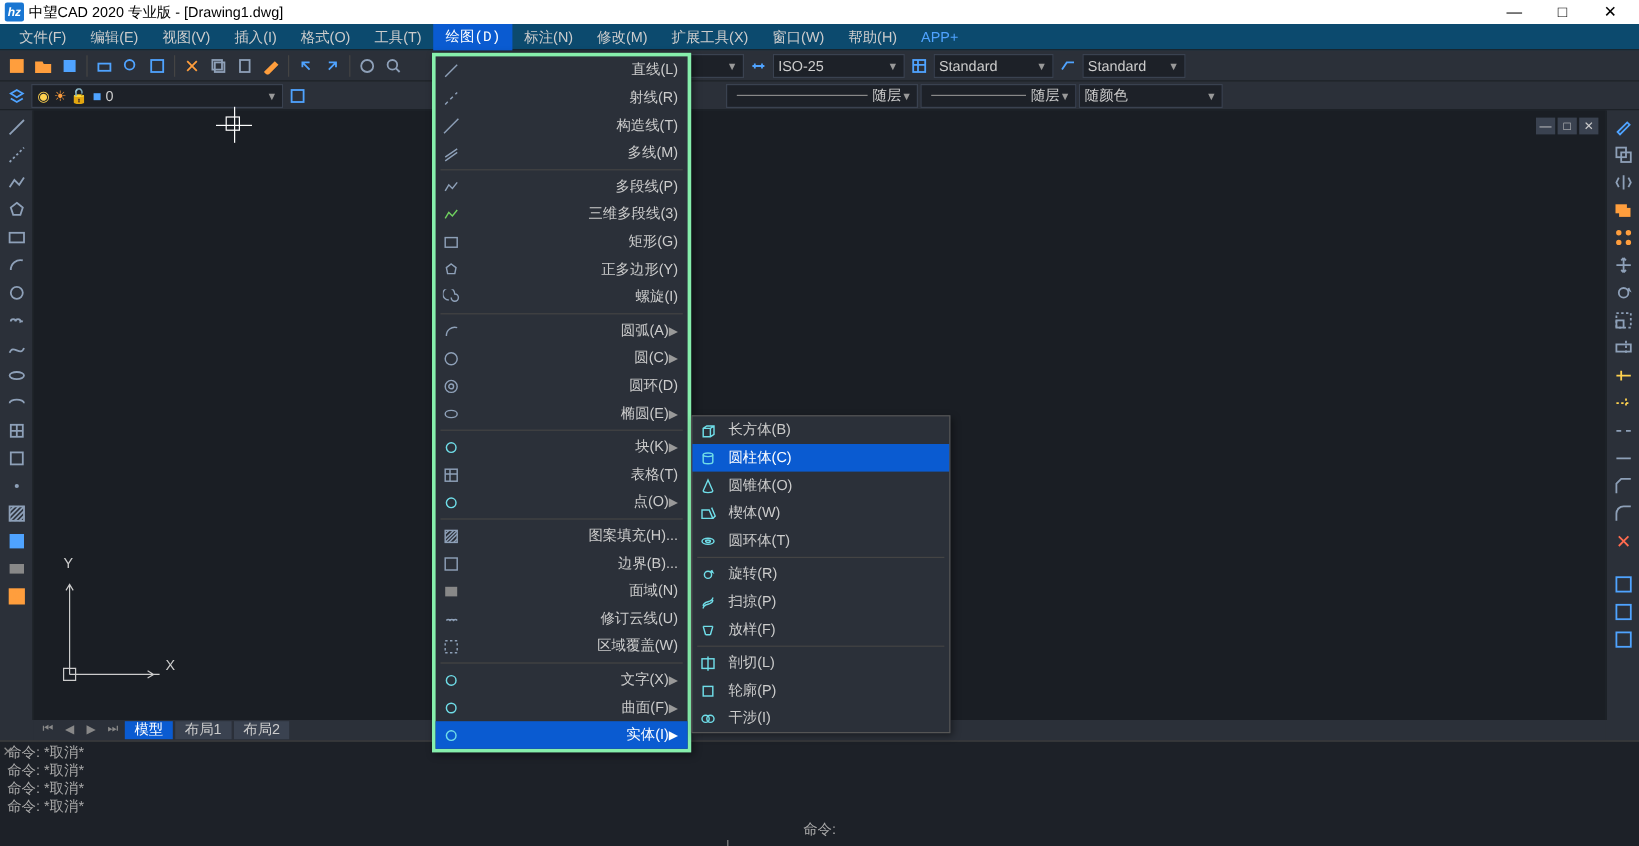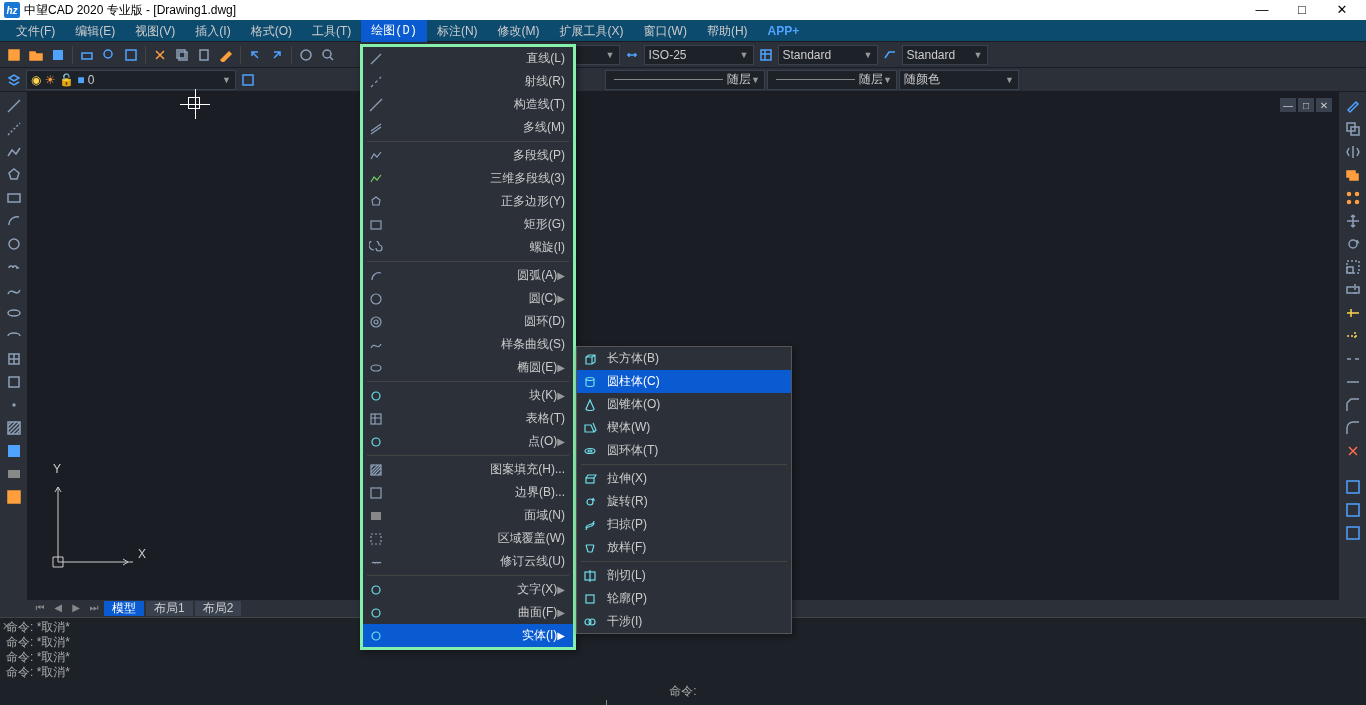--- a/index.html
+++ b/index.html
@@ -8,21 +8,21 @@
 
 .titlebar { height:20px; background:#fff; display:flex; align-items:center; padding:0 4px; color:#000; }
 .titlebar .logo { width:16px; height:16px; background:#1976d2; color:#fff; display:flex; align-items:center; justify-content:center; border-radius:2px; font-style:italic; font-weight:bold; font-size:10px; margin-right:4px; }
 .titlebar .wincontrols { margin-left:auto; display:flex; }
 .titlebar .wincontrols span { width:40px; text-align:center; font-size:13px; line-height:20px; }
 
 
 .menubar { height:22px; background:#0c4a6e; display:flex; align-items:center; padding:0 6px; border-bottom:1px solid #1a1e24; }
 .menubar .mitem { padding:0 10px; line-height:22px; }
 .menubar .mitem.active { background:#0a5bd1; color:#fff;font-family:Liberation Mono, monospace; }
-.menubar .appplus { color:#4fa3ff;font-weight:bold; }
+.menubar .appplus { color:#4fa3ff; }
 
 
 .toolrow { height:26px; background:#2b3039; border-bottom:1px solid #1a1e24; display:flex; align-items:center; padding:0 4px; gap:2px; }
 .tbtn { width:20px; height:20px; display:flex; align-items:center; justify-content:center; border-radius:2px; }
 .tbtn svg { stroke:#8ea0b8; fill:none; stroke-width:1.5; }
 .tsep { width:1px; height:18px; background:#444; margin:0 2px; }
 .combo { height:20px; background:#1d2128; border:1px solid #3a4250; display:flex; align-items:center; padding:0 4px; color:#ccc; }
 .combo .arrow { margin-left:auto; font-size:9px; color:#999; }
 .lineprev { flex:1; margin:0 4px; border-top:1px solid #888; }
 
@@ -519,32 +519,32 @@
       <span class="ic">
         <svg width="14" height="14" fill="none" stroke="#8ea0b8" stroke-width="1.2">
           <path d="M2 10l3-5 3 3 4-5" stroke="#6fcf5f"></path>
         </svg>
       </span>
       <span class="lbl">三维多段线(3)</span>
     </div>
     <div class="di">
       <span class="ic">
         <svg width="14" height="14" fill="none" stroke="#8ea0b8" stroke-width="1.2">
+          <rect x="2" y="3" width="10" height="8"></rect>
+        </svg>
+      </span>
+      <span class="lbl">矩形(G)</span>
+    </div>
+    <div class="di">
+      <span class="ic">
+        <svg width="14" height="14" fill="none" stroke="#8ea0b8" stroke-width="1.2">
           <path d="M7 2l4 3-1 5H4l-1-5z"></path>
         </svg>
       </span>
       <span class="lbl">正多边形(Y)</span>
-    </div>
-    <div class="di">
-      <span class="ic">
-        <svg width="14" height="14" fill="none" stroke="#8ea0b8" stroke-width="1.2">
-          <rect x="2" y="3" width="10" height="8"></rect>
-        </svg>
-      </span>
-      <span class="lbl">矩形(G)</span>
     </div>
     <div class="di">
       <span class="ic">
         <svg width="14" height="14" fill="none" stroke="#8ea0b8" stroke-width="1.2">
           <path d="M7 7a3 3 0 103-3 5 5 0 10-5 5"></path>
         </svg>
       </span>
       <span class="lbl">螺旋(I)</span>
     </div>
     <div class="dsep"></div>
@@ -571,28 +571,20 @@
         <svg width="14" height="14" fill="none" stroke="#8ea0b8" stroke-width="1.2">
           <circle cx="7" cy="7" r="5"></circle>
           <circle cx="7" cy="7" r="2"></circle>
         </svg>
       </span>
       <span class="lbl">圆环(D)</span>
     </div>
     <div class="di">
       <span class="ic">
         <svg width="14" height="14" fill="none" stroke="#8ea0b8" stroke-width="1.2">
-          <path d="M2 10c3-7 7 3 10-4"></path>
-        </svg>
-      </span>
-      <span class="lbl">样条曲线(S)</span>
-    </div>
-    <div class="di">
-      <span class="ic">
-        <svg width="14" height="14" fill="none" stroke="#8ea0b8" stroke-width="1.2">
           <ellipse cx="7" cy="7" rx="5" ry="3"></ellipse>
         </svg>
       </span>
       <span class="lbl">椭圆(E)</span>
       <span class="sub">▶</span>
     </div>
     <div class="dsep"></div>
     <div class="di">
       <span class="ic">
         <svg width="14" height="14" fill="none" stroke="#8ea0b8" stroke-width="1.2">
@@ -642,32 +634,32 @@
       <span class="ic">
         <svg width="14" height="14" fill="none" stroke="#8ea0b8" stroke-width="1.2">
           <rect x="2" y="3" width="10" height="8" fill="#888" stroke="none"></rect>
         </svg>
       </span>
       <span class="lbl">面域(N)</span>
     </div>
     <div class="di">
       <span class="ic">
         <svg width="14" height="14" fill="none" stroke="#8ea0b8" stroke-width="1.2">
+          <path d="M3 8a2 2 0 013 0 2 2 0 013 0 2 2 0 013 0"></path>
+        </svg>
+      </span>
+      <span class="lbl">修订云线(U)</span>
+    </div>
+    <div class="di">
+      <span class="ic">
+        <svg width="14" height="14" fill="none" stroke="#8ea0b8" stroke-width="1.2">
           <rect x="2" y="2" width="10" height="10" stroke-dasharray="2"></rect>
         </svg>
       </span>
       <span class="lbl">区域覆盖(W)</span>
-    </div>
-    <div class="di">
-      <span class="ic">
-        <svg width="14" height="14" fill="none" stroke="#8ea0b8" stroke-width="1.2">
-          <path d="M3 8a2 2 0 013 0 2 2 0 013 0 2 2 0 013 0"></path>
-        </svg>
-      </span>
-      <span class="lbl">修订云线(U)</span>
     </div>
     <div class="dsep"></div>
     <div class="di">
       <span class="ic">
         <svg width="14" height="14" fill="none" stroke="#8ea0b8" stroke-width="1.2">
           <circle cx="7" cy="7" r="4" stroke="#6fdde8"></circle>
         </svg>
       </span>
       <span class="lbl">文字(X)</span>
       <span class="sub">▶</span>
@@ -729,29 +721,20 @@
     <div class="di">
       <span class="ic">
         <svg width="14" height="14" fill="none" stroke="#6fdde8" stroke-width="1.2">
           <ellipse cx="7" cy="7" rx="5" ry="2.5"></ellipse>
           <ellipse cx="7" cy="7" rx="2" ry="1"></ellipse>
         </svg>
       </span>
       <span class="lbl">圆环体(T)</span>
     </div>
     <div class="dsep"></div>
-    <div class="di">
-      <span class="ic">
-        <svg width="14" height="14" fill="none" stroke="#6fdde8" stroke-width="1.2">
-          <rect x="3" y="6" width="8" height="5"></rect>
-          <path d="M3 6l2-3h8l-2 3"></path>
-        </svg>
-      </span>
-      <span class="lbl">拉伸(X)</span>
-    </div>
     <div class="di">
       <span class="ic">
         <svg width="14" height="14" fill="none" stroke="#6fdde8" stroke-width="1.2">
           <path d="M4 7a3 3 0 116 0 3 3 0 01-6 0M10 3l1 2-2-1"></path>
         </svg>
       </span>
       <span class="lbl">旋转(R)</span>
     </div>
     <div class="di">
       <span class="ic">

